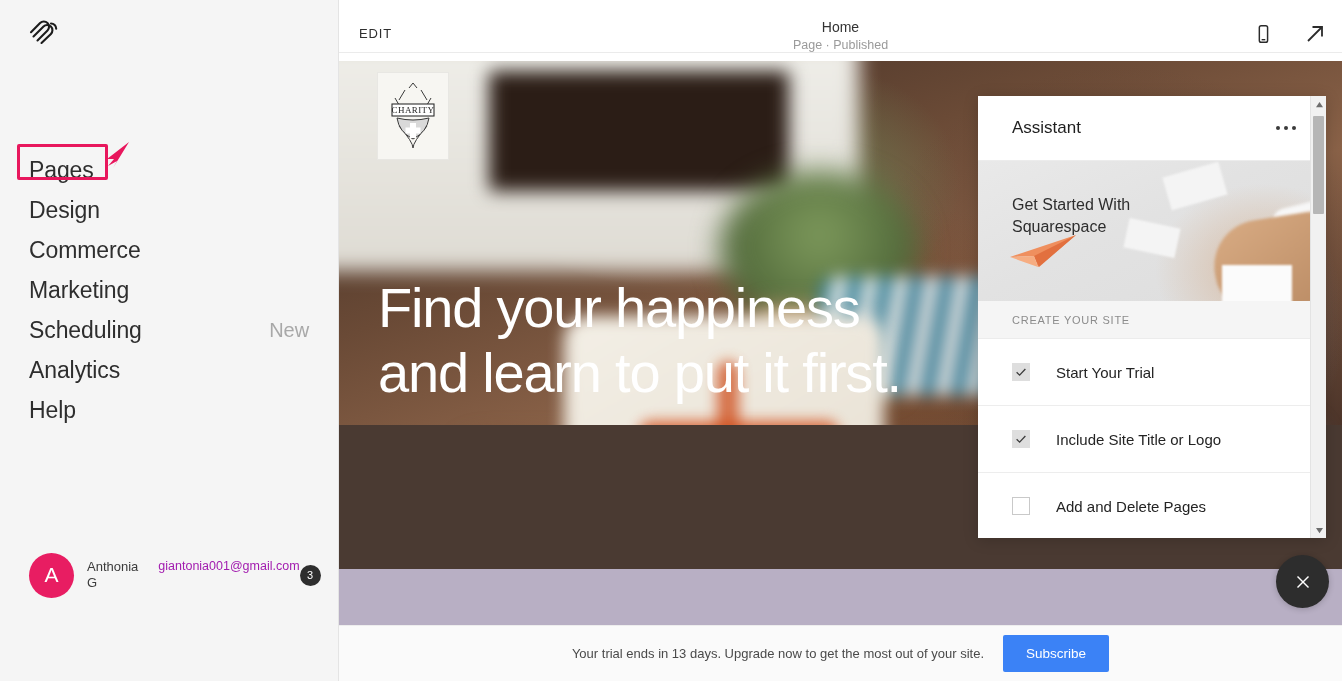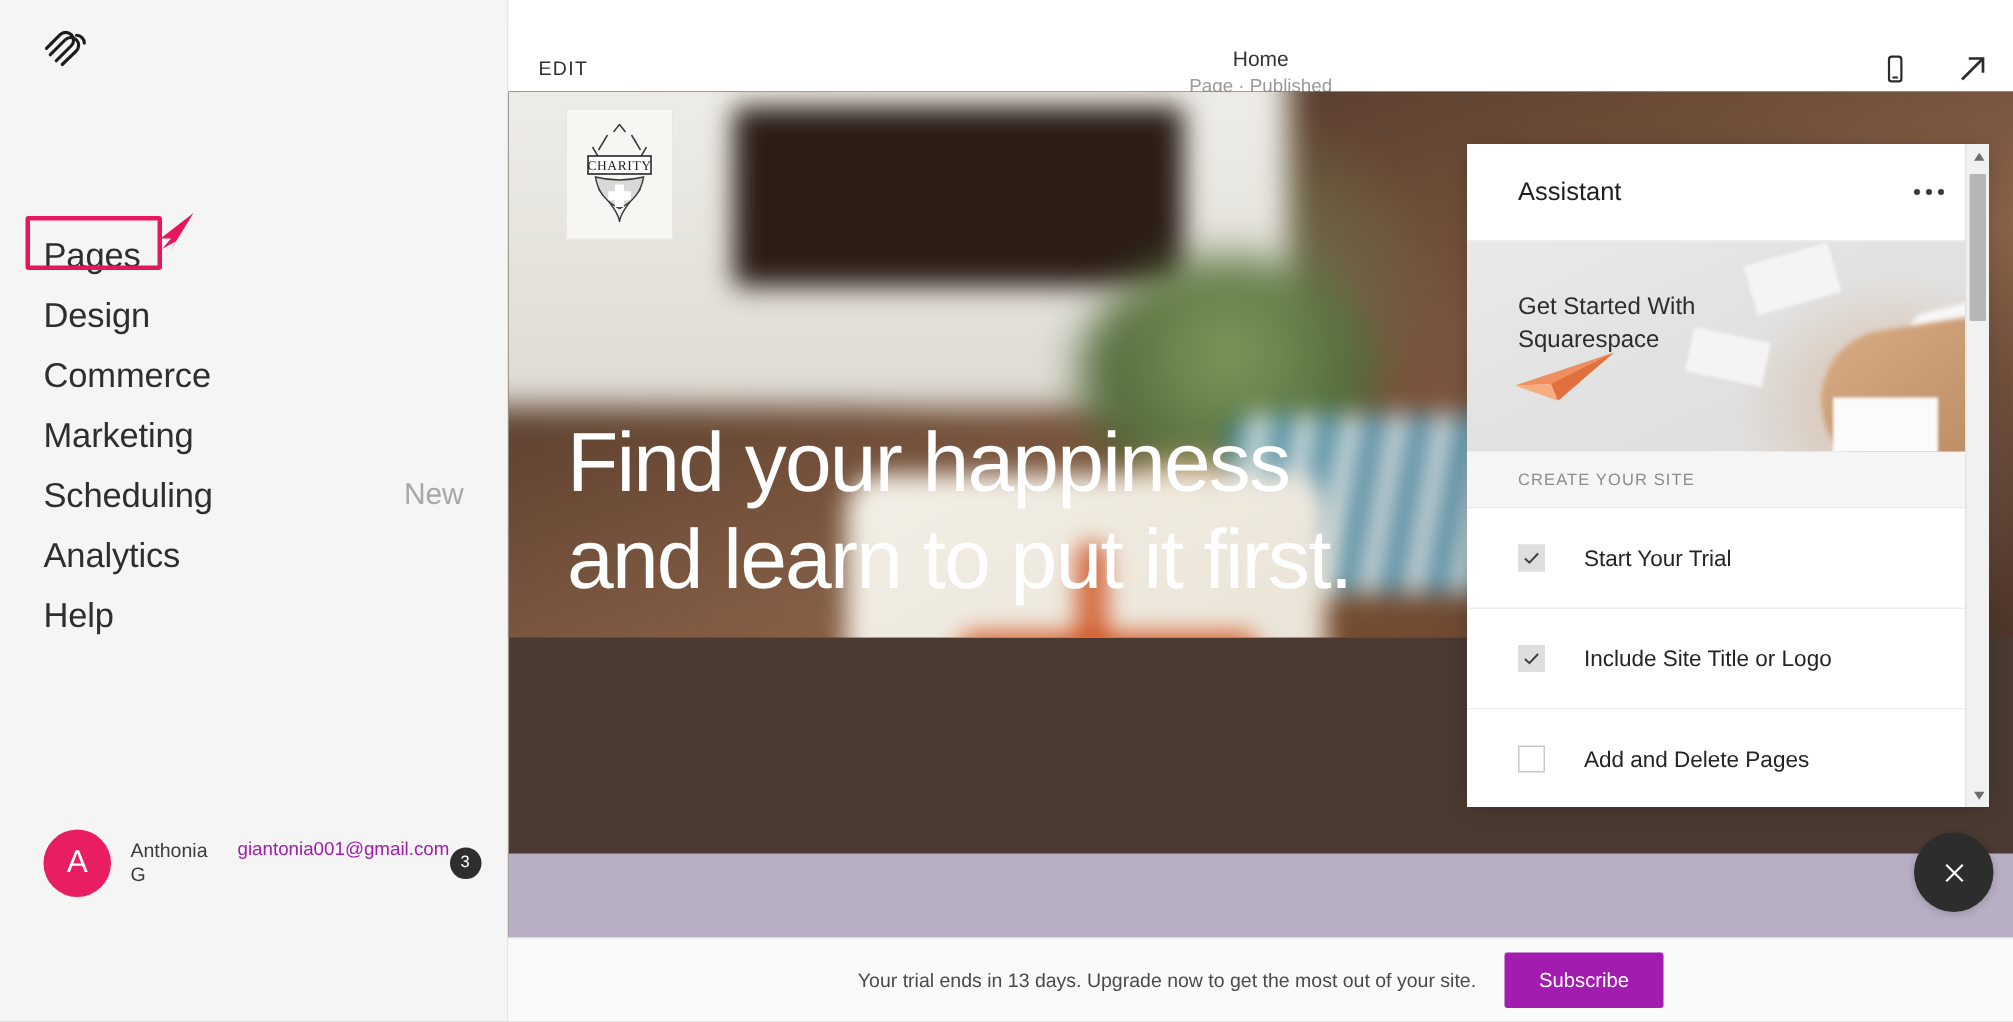--- a/index.html
+++ b/index.html
@@ -136,21 +136,21 @@
   #main {
     position: absolute;
     left: 339px; top: 0;
     width: 1003px; height: 681px;
     background: #ffffff;
   }
 
   
   #topbar {
     position: absolute;
-    left: 0; top: 16px;
+    left: 0; top: 4px;
     width: 1003px; height: 49px;
     background: #ffffff;
     border-bottom: 1px solid #ebebeb;
     box-sizing: border-box;
   }
   #edit-button {
     position: absolute;
     left: 20px; top: 22px;
     font-size: 13px;
     letter-spacing: 0.9px;
@@ -336,21 +336,21 @@
     display: flex;
     align-items: center;
     justify-content: center;
     gap: 19px;
   }
   #trial-text {
     font-size: 13px;
     color: #4a4a4a;
   }
   #subscribe-button {
-    background: #a21caf;
+    background: #3b82f6;
     color: #ffffff;
     font-size: 13.5px;
     padding: 11px 23px;
     border: none;
     border-radius: 2px;
     cursor: pointer;
     font-family: "Liberation Sans", sans-serif;
   }
 
   

